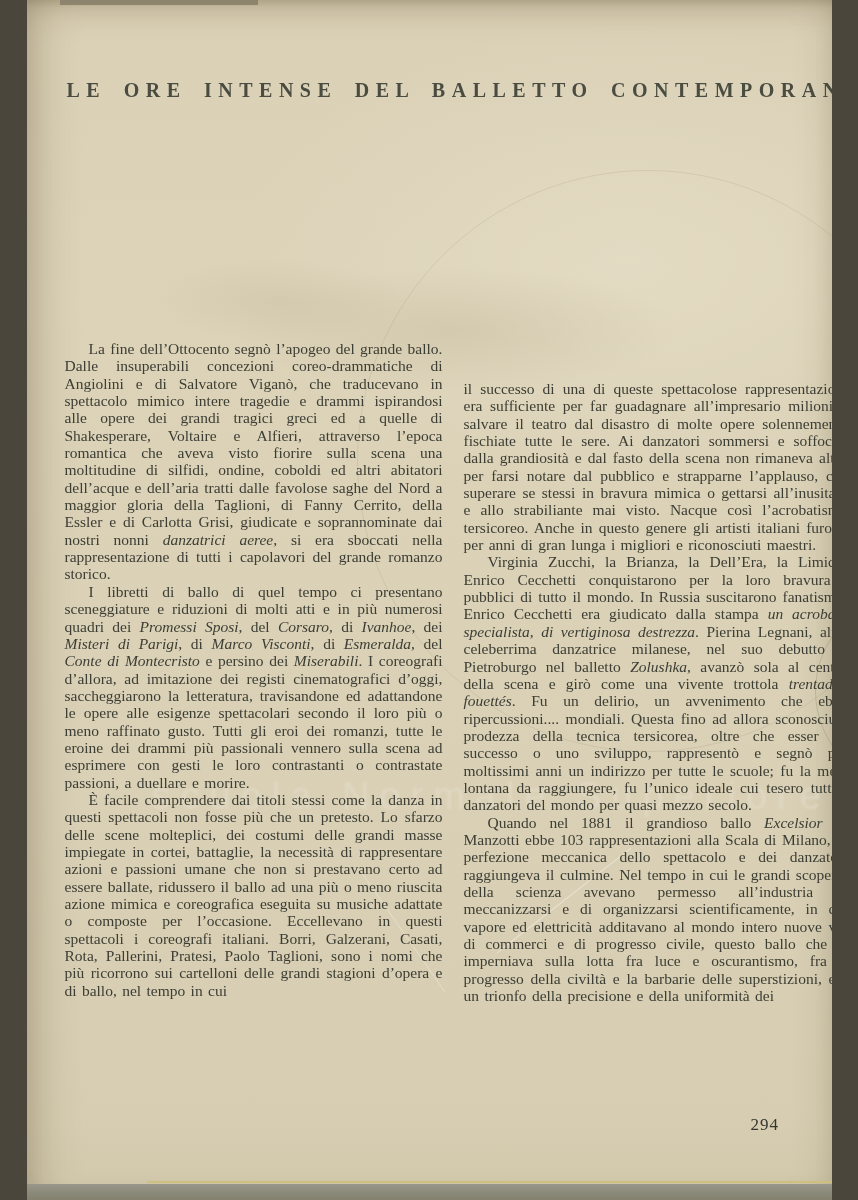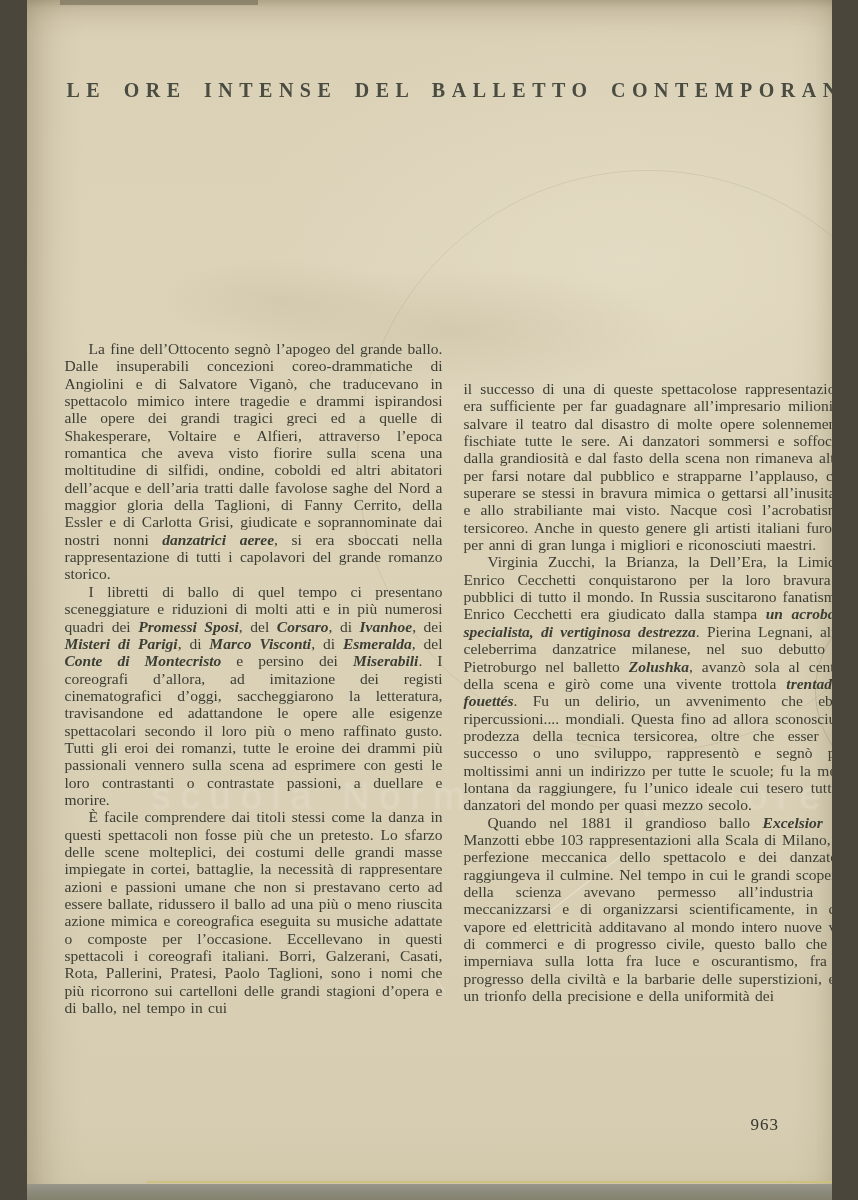--- a/index.html
+++ b/index.html
@@ -47,21 +47,21 @@
   }
   .col{
     position:absolute;top:340px;z-index:1;
     font-size:15.5px;line-height:17.35px;
     text-align:justify;word-spacing:1.5px;
   }
   .col-left{left:38px;width:378px;}
   .col-right{left:437px;width:384px;margin-top:40px;}
   .para{margin:0;}
   .para.indent{text-indent:24px;}
-  .para i{font-style:italic;font-weight:bold;}
+  .para i{font-style:italic;}
   .page-number{
     position:absolute;left:724px;top:1115px;
     font-size:17px;color:#35362e;letter-spacing:1px;
   }
 </style>
 </head>
 <body>
 
 <div class="page">
 
@@ -80,18 +80,18 @@
       <p class="para indent"><span>I libretti di ballo di quel tempo ci presentano sceneggiature e riduzioni di molti atti e in più numerosi quadri dei </span><i>Promessi Sposi</i><span>, del </span><i>Corsaro</i><span>, di </span><i>Ivanhoe</i><span>, dei </span><i>Misteri di Parigi</i><span>, di </span><i>Marco Visconti</i><span>, di </span><i>Esmeralda</i><span>, del </span><i>Conte di Montecristo</i><span> e persino dei </span><i>Miserabili</i><span>. I coreografi d’allora, ad imitazione dei registi cinematografici d’oggi, saccheggiarono la letteratura, travisandone ed adattandone le opere alle esigenze spettacolari secondo il loro più o meno raffinato gusto. Tutti gli eroi dei romanzi, tutte le eroine dei drammi più passionali vennero sulla scena ad esprimere con gesti le loro contrastanti o contrastate passioni, a duellare e morire.</span></p>
       <p class="para indent"><span>È facile comprendere dai titoli stessi come la danza in questi spettacoli non fosse più che un pretesto. Lo sfarzo delle scene molteplici, dei costumi delle grandi masse impiegate in cortei, battaglie, la necessità di rappresentare azioni e passioni umane che non si prestavano certo ad essere ballate, ridussero il ballo ad una più o meno riuscita azione mimica e coreografica eseguita su musiche adattate o composte per l’occasione. Eccellevano in questi spettacoli i coreografi italiani. Borri, Galzerani, Casati, Rota, Pallerini, Pratesi, Paolo Taglioni, sono i nomi che più ricorrono sui cartelloni delle grandi stagioni d’opera e di ballo, nel tempo in cui</span></p>
     </div>
 
   <div class="col col-right">
       <p class="para"><span>il successo di una di queste spettacolose rappresentazioni era sufficiente per far guadagnare all’impresario milioni e salvare il teatro dal disastro di molte opere solennemente fischiate tutte le sere. Ai danzatori sommersi e soffocati dalla grandiosità e dal fasto della scena non rimaneva altro per farsi notare dal pubblico e strapparne l’applauso, che superare se stessi in bravura mimica o gettarsi all’inusitato e allo strabiliante mai visto. Nacque così l’acrobatismo tersicoreo. Anche in questo genere gli artisti italiani furono per anni di gran lunga i migliori e riconosciuti maestri.</span></p>
       <p class="para indent"><span>Virginia Zucchi, la Brianza, la Dell’Era, la Limido, Enrico Cecchetti conquistarono per la loro bravura i pubblici di tutto il mondo. In Russia suscitarono fanatismo. Enrico Cecchetti era giudicato dalla stampa </span><i>un acrobata specialista, di vertiginosa destrezza</i><span>. Pierina Legnani, altra celeberrima danzatrice milanese, nel suo debutto a Pietroburgo nel balletto </span><i>Zolushka</i><span>, avanzò sola al centro della scena e girò come una vivente trottola </span><i>trentadue fouettés</i><span>. Fu un delirio, un avvenimento che ebbe ripercussioni.... mondiali. Questa fino ad allora sconosciuta prodezza della tecnica tersicorea, oltre che esser un successo o uno sviluppo, rappresentò e segnò per moltissimi anni un indirizzo per tutte le scuole; fu la meta lontana da raggiungere, fu l’unico ideale cui tesero tutti i danzatori del mondo per quasi mezzo secolo.</span></p>
       <p class="para indent"><span>Quando nel 1881 il grandioso ballo </span><i>Excelsior</i><span> di Manzotti ebbe 103 rappresentazioni alla Scala di Milano, la perfezione meccanica dello spettacolo e dei danzatori raggiungeva il culmine. Nel tempo in cui le grandi scoperte della scienza avevano permesso all’industria di meccanizzarsi e di organizzarsi scientificamente, in cui vapore ed elettricità additavano al mondo intero nuove vie di commerci e di progresso civile, questo ballo che si imperniava sulla lotta fra luce e oscurantismo, fra il progresso della civiltà e la barbarie delle superstizioni, era un trionfo della precisione e della uniformità dei</span></p>
     </div>
 
-  <div class="page-number">963</div>
+  <div class="page-number">294</div>
 
   <div class="edge-bottom-line"></div>
   <div class="edge-bottom-strip"></div>
 
 </div>
 
 </body></html>

